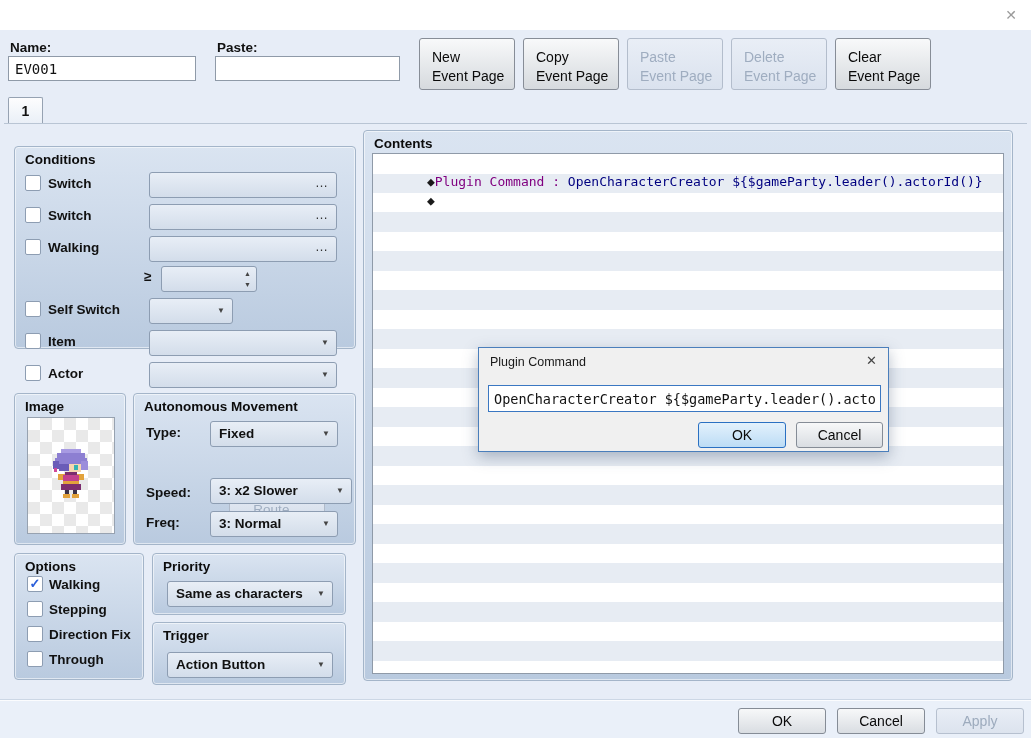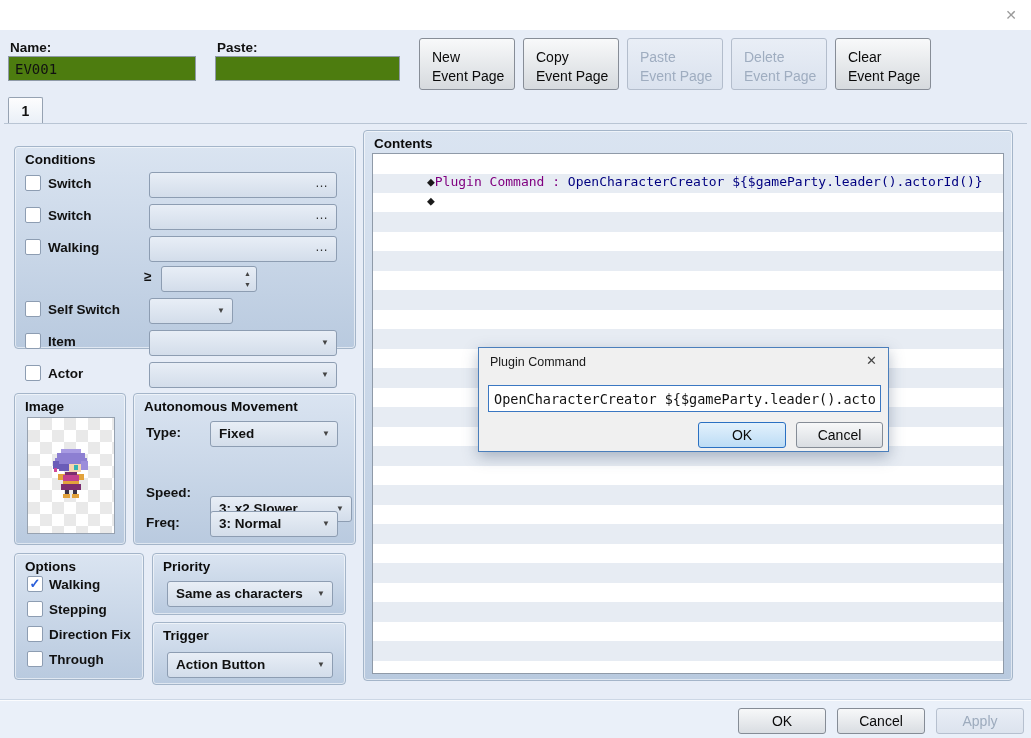--- a/index.html
+++ b/index.html
@@ -13,21 +13,21 @@
   }
 
   
   .titlebar { position:absolute; left:0; top:0; width:1031px; height:30px; background:#ffffff; }
   .titlebar .title { position:absolute; left:10px; top:0; line-height:30px; font-size:12.5px; color:#9aa0a8; }
   .titlebar .close { position:absolute; right:9px; top:0; width:22px; height:30px; text-align:center; line-height:30px; color:#9a9a9a; font-size:14px; cursor:pointer; }
 
   
   .lbl { position:absolute; font-size:13.5px; font-weight:700; color:#111; }
   input.textbox {
-    position:absolute; height:25px; background:#4d7c0f;
+    position:absolute; height:25px; background:#ffffff;
     border:1px solid #8f9aa8; font-family:"DejaVu Sans Mono", monospace;
     font-size:14px; padding:0 6px; color:#111; outline:none;
   }
   .pagebtn {
     position:absolute; top:38px; width:96px; height:52px;
     background:linear-gradient(#f8f9fa,#d6dade);
     border:1px solid #878d97; border-radius:3px;
     font-family:"Liberation Sans", sans-serif;
     font-size:14px; color:#0a0a0a; text-align:left;
     padding:6px 0 0 12px; line-height:19px; cursor:pointer;
@@ -243,21 +243,21 @@
 
 <div class="panel" style="left:133px; top:393px; width:223px; height:152px;">
   <span class="ptitle">Autonomous Movement</span>
   <span class="clabel" style="left:12px; top:31px;">Type:</span>
   <div class="dropdown" style="left:76px; top:27px; width:128px;">
     <span class="dd-value">Fixed</span>
     <span class="dd-arrow">▼</span>
   </div>
   <button class="routebtn" style="left:95px; top:54px;">Route...</button>
   <span class="clabel" style="left:12px; top:91px;">Speed:</span>
-  <div class="dropdown" style="left:76px; top:102px; width:142px;">
+  <div class="dropdown" style="left:76px; top:84px; width:142px;">
     <span class="dd-value">3: x2 Slower</span>
     <span class="dd-arrow">▼</span>
   </div>
   <span class="clabel" style="left:12px; top:121px;">Freq:</span>
   <div class="dropdown" style="left:76px; top:117px; width:128px;">
     <span class="dd-value">3: Normal</span>
     <span class="dd-arrow">▼</span>
   </div>
 </div>
 

